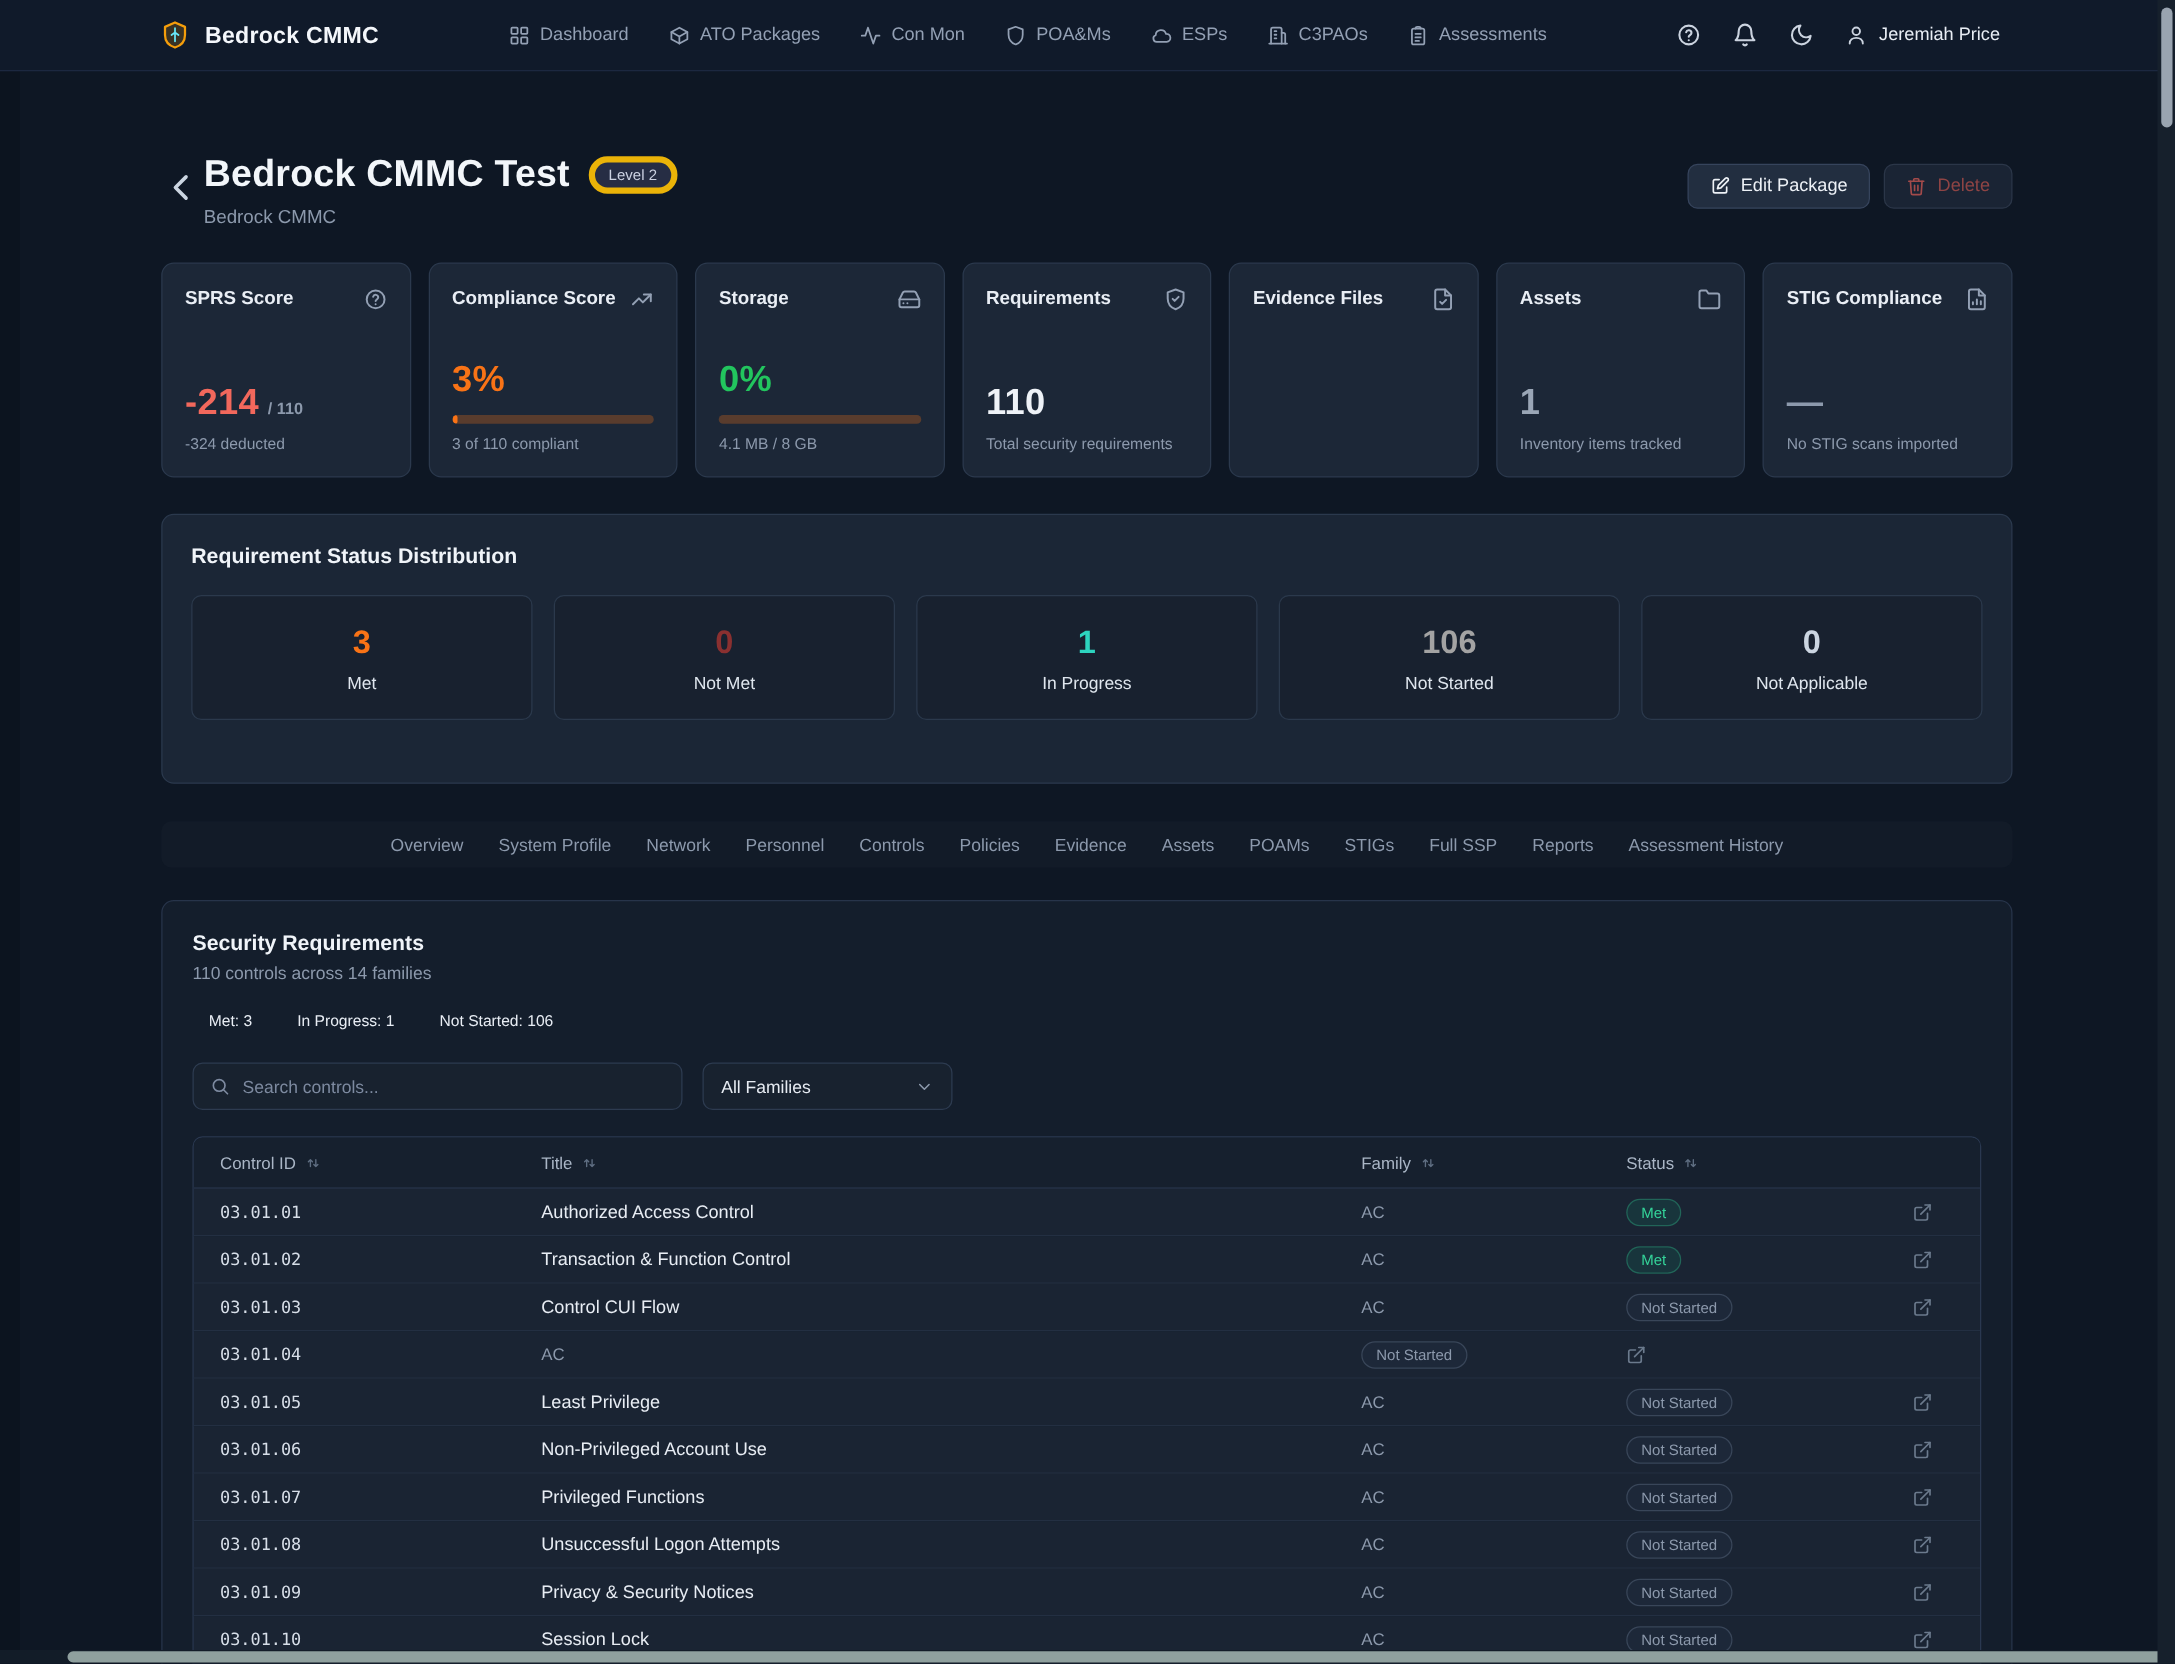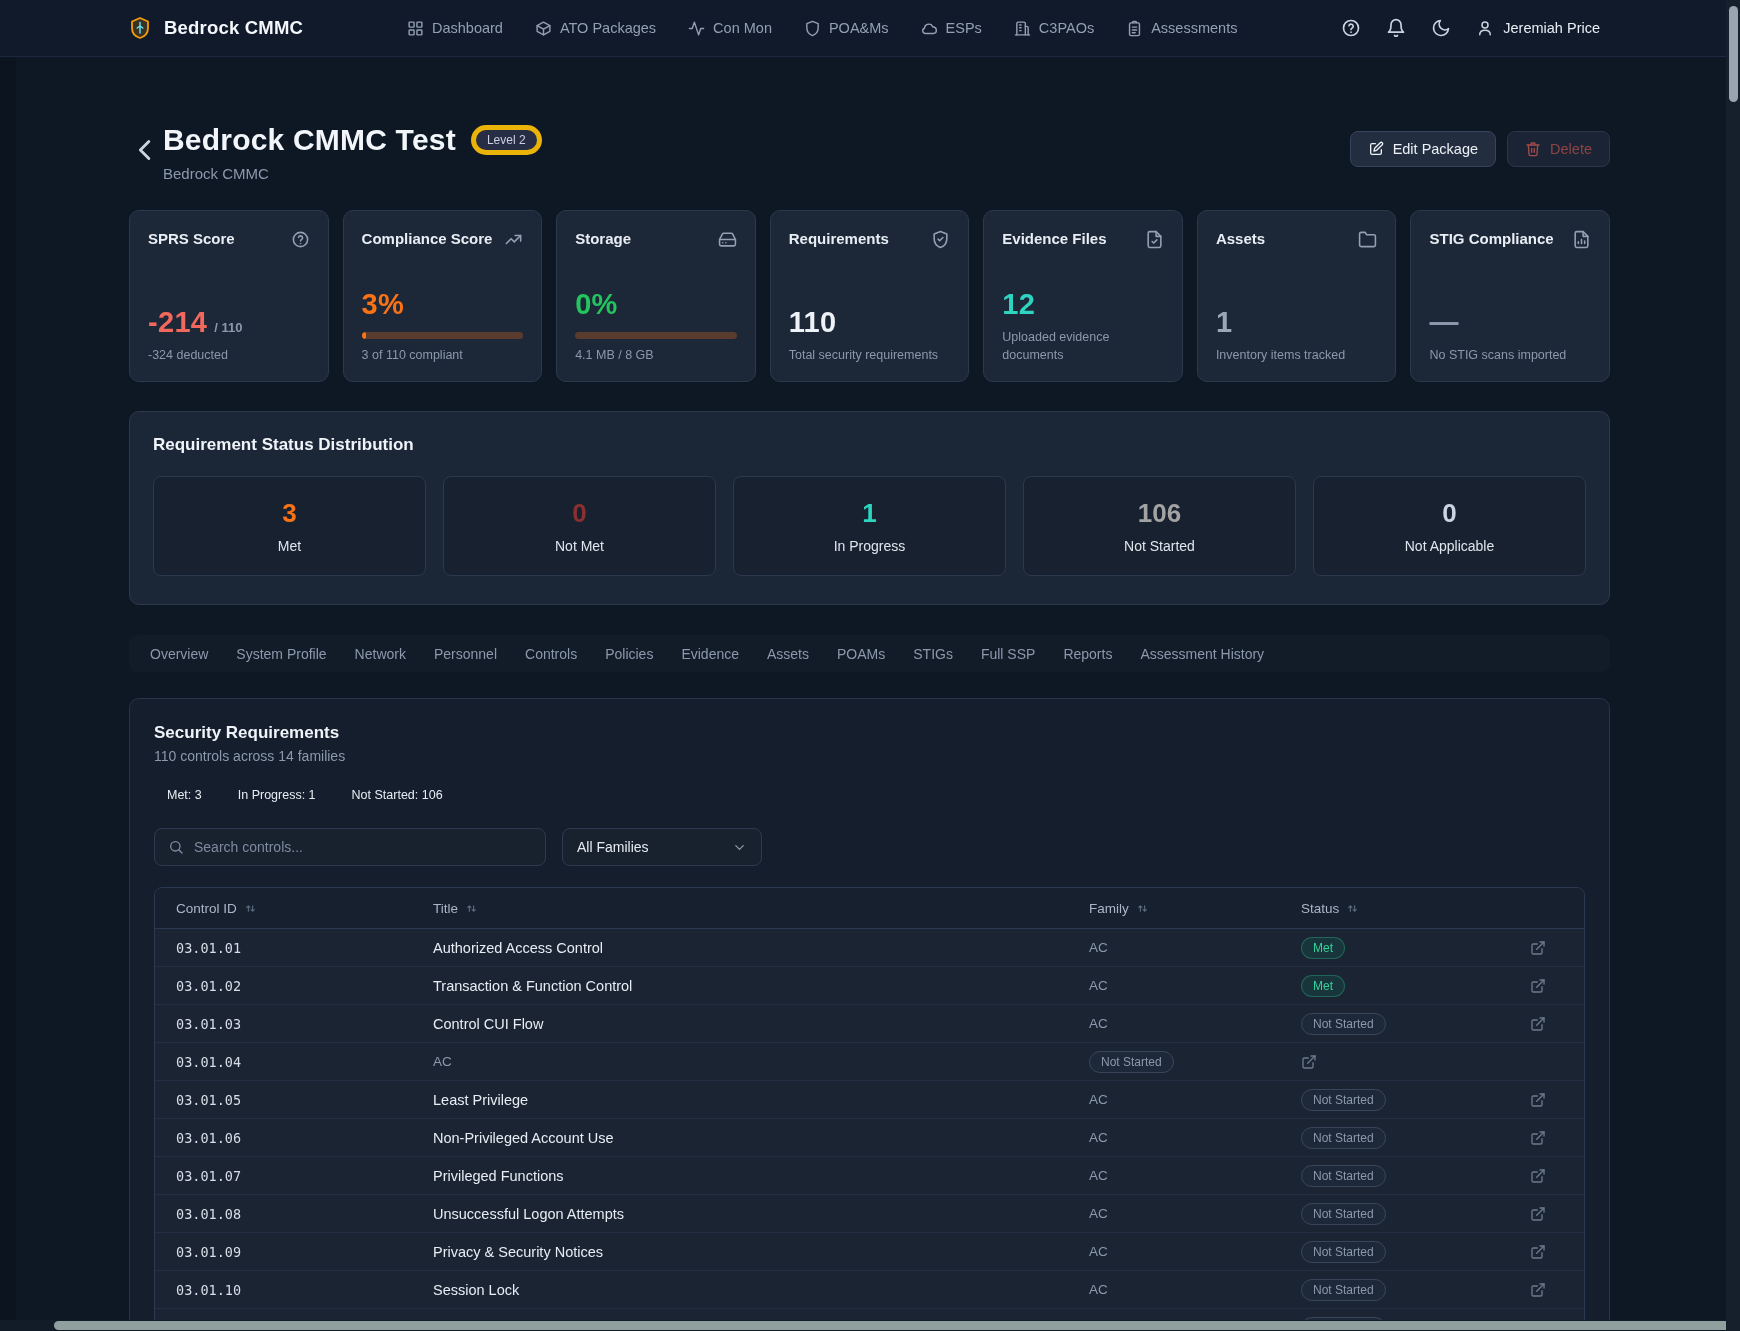--- a/index.html
+++ b/index.html
@@ -67,34 +67,34 @@
   .card-body { margin-top:auto; }
   .card-value-row { display:flex; align-items:baseline; }
   .card-value { font-size:29px; font-weight:700; letter-spacing:.3px; }
   .value-suffix { font-size:13px; color:#8c99ac; font-weight:700; margin-left:7px; }
   .progress { height:7px; border-radius:99px; background:rgba(249,115,22,.28); margin-top:11px; overflow:hidden; }
   .progress-fill { height:100%; border-radius:99px; }
   .card-sub { font-size:12.5px; color:#8c99ac; margin-top:8px; line-height:1.4; }
 
   
   .panel { background:#1b2636; border:1px solid #2b394d; border-radius:10px; }
-  .rsd { margin-top:29px; padding:23px 23px; height:194px; }
+  .rsd { margin-top:29px; padding:23px 23px; height:216px; }
   .rsd-title { font-size:17px; font-weight:700; color:#f0f4f9; }
   .rsd-grid { display:flex; gap:17px; margin-top:21px; }
   .rsd-box {
     flex:1; height:100px; background:#18212f; border:1px solid #2b394c; border-radius:8px;
     display:flex; flex-direction:column; align-items:center; justify-content:center; gap:9px;
   }
   .rsd-value { font-size:26px; font-weight:700; }
   .rsd-label { font-size:14px; color:#dfe6ee; }
 
   
   .tabs {
     margin-top:30px; height:37px; background:#121b28; border-radius:8px;
-    display:flex; align-items:center; justify-content:flex-start; padding:0 7px;
+    display:flex; align-items:center; justify-content:center; padding:0 7px;
   }
   .tab {
     font-size:14px; color:#8c99ac; padding:7px 14px; border-radius:6px; white-space:nowrap;
     background:none; border:none; cursor:pointer; font-family:inherit;
   }
 
   
   .sr-panel { margin-top:26px; padding:24px 24px 0; height:660px; background:#141e2c; border-color:#27344a; overflow:hidden; }
   .sr-title { font-size:17px; font-weight:700; color:#f0f4f9; }
   .sr-sub { font-size:14px; color:#8c99ac; margin-top:5px; }
@@ -379,28 +379,20 @@
         <div class="card-head">
           <span class="card-title">Evidence Files</span>
           <span class="icon card-icon">
             <svg viewBox="0 0 24 24" fill="none" stroke="currentColor" stroke-width="2" stroke-linecap="round" stroke-linejoin="round">
               <path d="M14 2H6a2 2 0 00-2 2v16a2 2 0 002 2h12a2 2 0 002-2V8l-6-6z"></path>
               <polyline points="14 2 14 8 20 8"></polyline>
               <polyline points="9 14.5 11 16.5 15 12.5"></polyline>
             </svg>
           </span>
         </div>
-        <div class="card-body">
-          <div class="card-value-row">
-            <span class="card-value" style="color: rgb(45, 212, 191);">12</span>
-
-          </div>
-
-          <div class="card-sub">Uploaded evidence documents</div>
-        </div>
       </div>
       <div class="card">
         <div class="card-head">
           <span class="card-title">Assets</span>
           <span class="icon card-icon">
             <svg viewBox="0 0 24 24" fill="none" stroke="currentColor" stroke-width="2" stroke-linecap="round" stroke-linejoin="round">
               <path d="M22 19a2 2 0 01-2 2H4a2 2 0 01-2-2V5a2 2 0 012-2h5l2 3h9a2 2 0 012 2z"></path>
             </svg>
           </span>
         </div>

